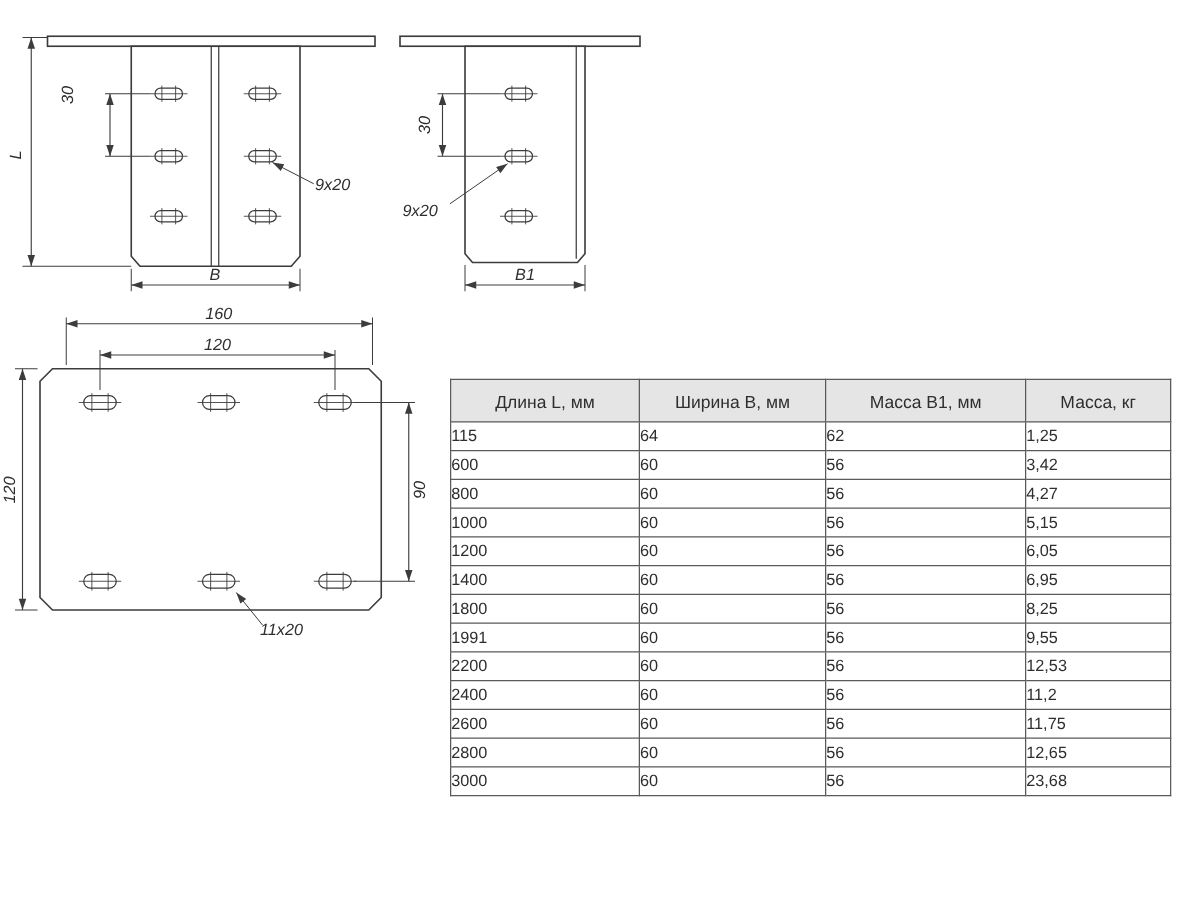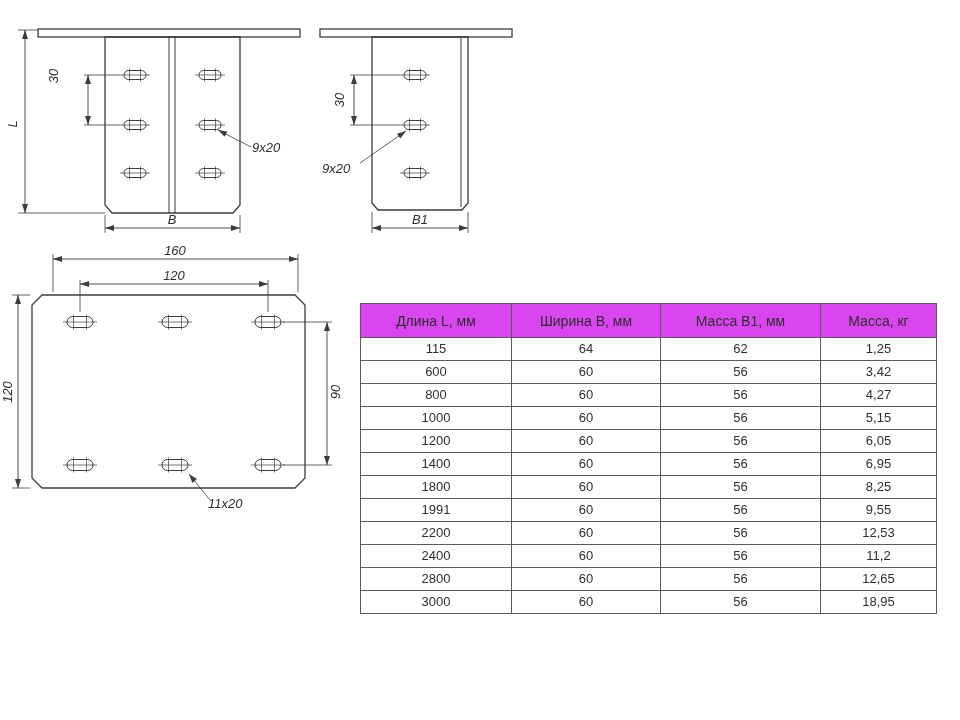--- a/index.html
+++ b/index.html
@@ -21,26 +21,26 @@
     font-family:"Liberation Sans", sans-serif;
     font-style:italic; font-size:13px; fill:#2e2e2e;
   }
 
   .dim-table {
     position:absolute; left:360px; top:303px; width:576px;
     border-collapse:collapse; table-layout:fixed;
     font-family:"Liberation Sans", sans-serif; color:#2e2e2e;
   }
   .dim-table th {
-    background:#d946ef; border:1px solid #5a5a5a;
+    background:#e5e5e5; border:1px solid #5a5a5a;
     height:31px; font-weight:normal; font-size:14px; text-align:center;
   }
   .dim-table td {
     border:1px solid #5a5a5a; height:22px; line-height:22px;
-    padding:0; text-align:center; font-size:13px; background:#ffffff;
+    padding:0; text-align:left; font-size:13px; background:#ffffff;
   }
 </style>
 </head>
 <body>
 
 <div class="page">
 
   <svg id="front-view" width="320" height="245" viewBox="0 0 320 245">
     <defs>
       <marker id="ar1" viewBox="0 0 10 10" refX="9.5" refY="5" markerWidth="10" markerHeight="10" orient="auto-start-reverse" markerUnits="userSpaceOnUse">
@@ -272,27 +272,33 @@
           <td>56</td>
           <td>12,53</td>
         </tr>
         <tr>
           <td>2400</td>
           <td>60</td>
           <td>56</td>
           <td>11,2</td>
         </tr>
         <tr>
+          <td>2600</td>
+          <td>60</td>
+          <td>56</td>
+          <td>11,75</td>
+        </tr>
+        <tr>
           <td>2800</td>
           <td>60</td>
           <td>56</td>
           <td>12,65</td>
         </tr>
         <tr>
           <td>3000</td>
           <td>60</td>
           <td>56</td>
-          <td>18,95</td>
+          <td>23,68</td>
         </tr>
       </tbody>
   </table>
 
 </div>
 
 </body></html>

